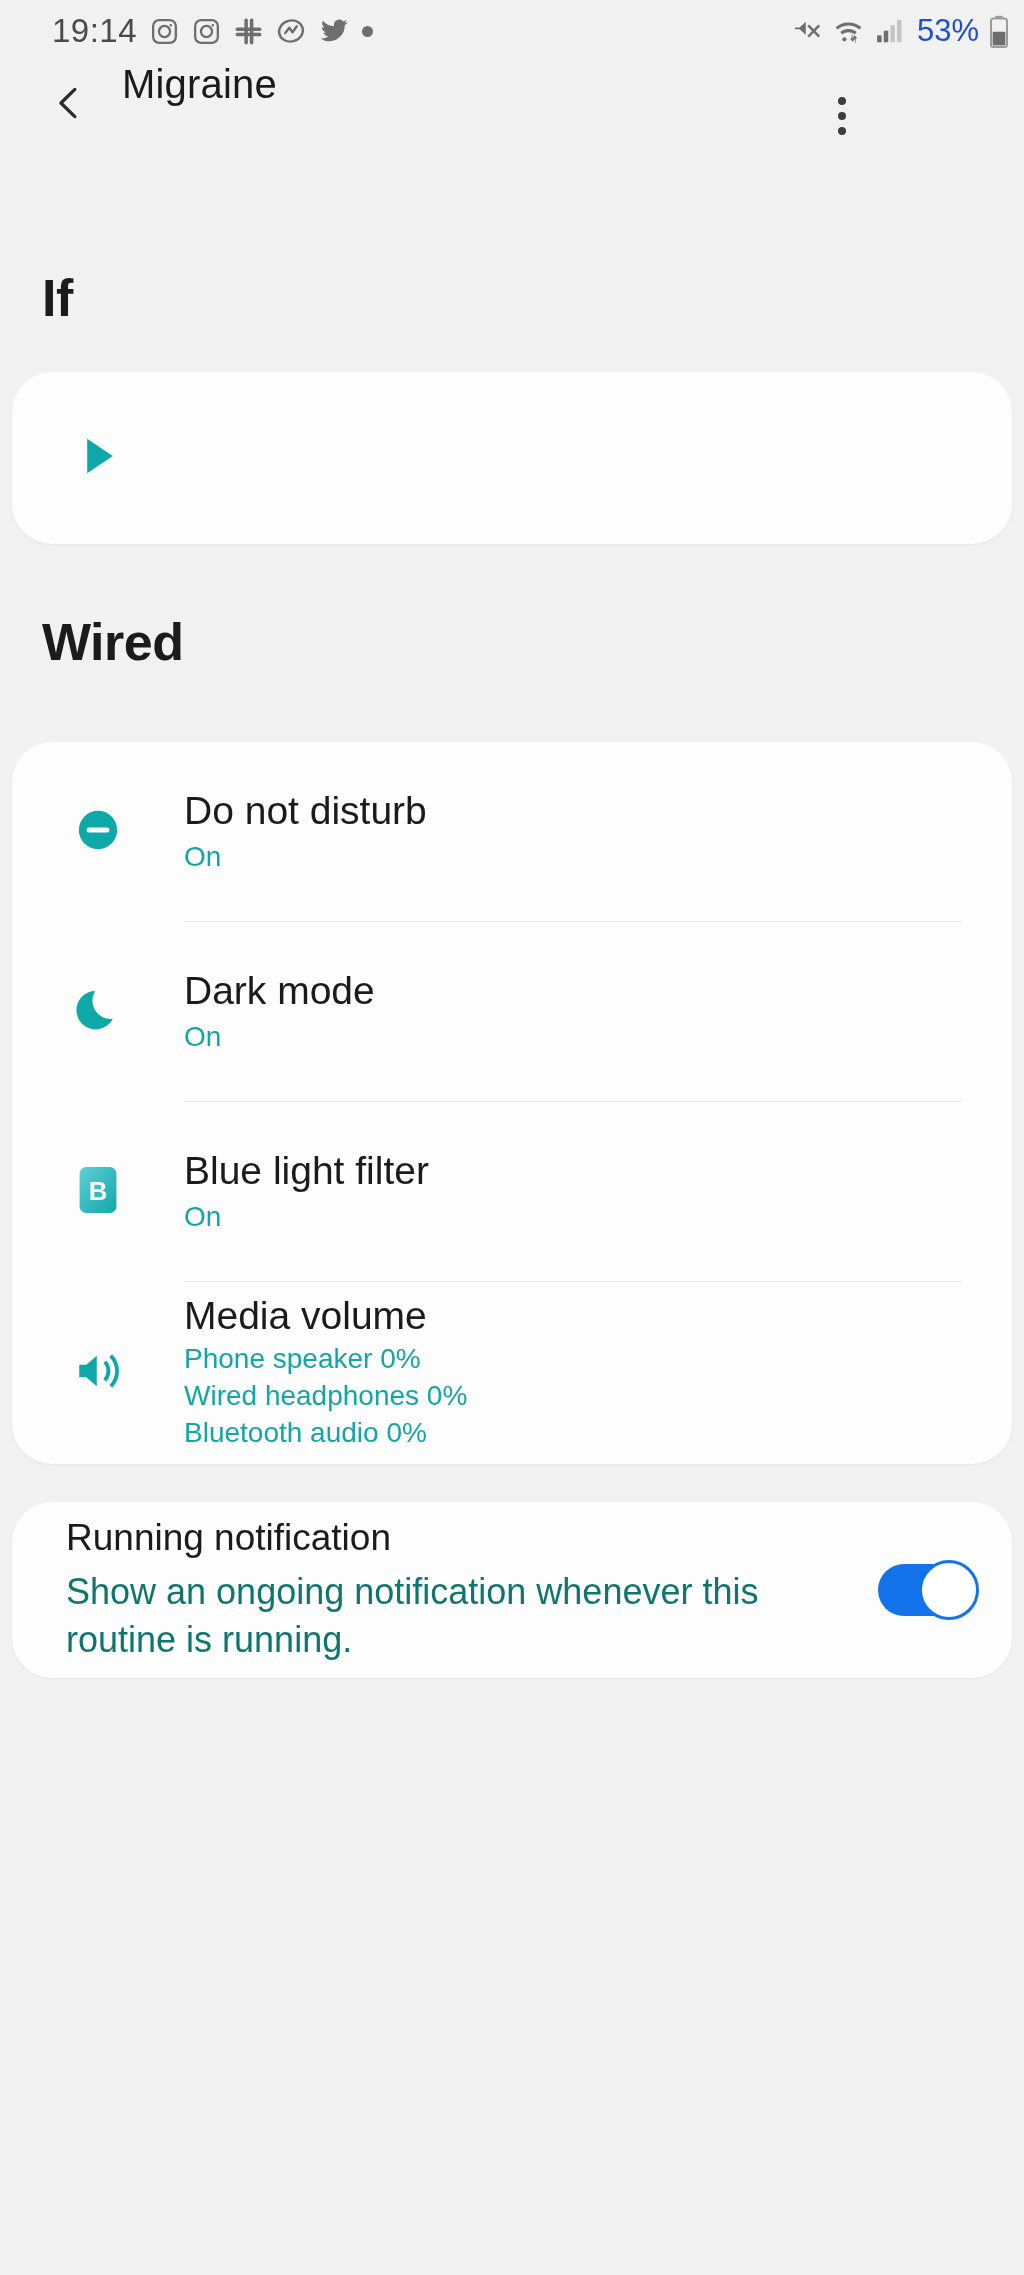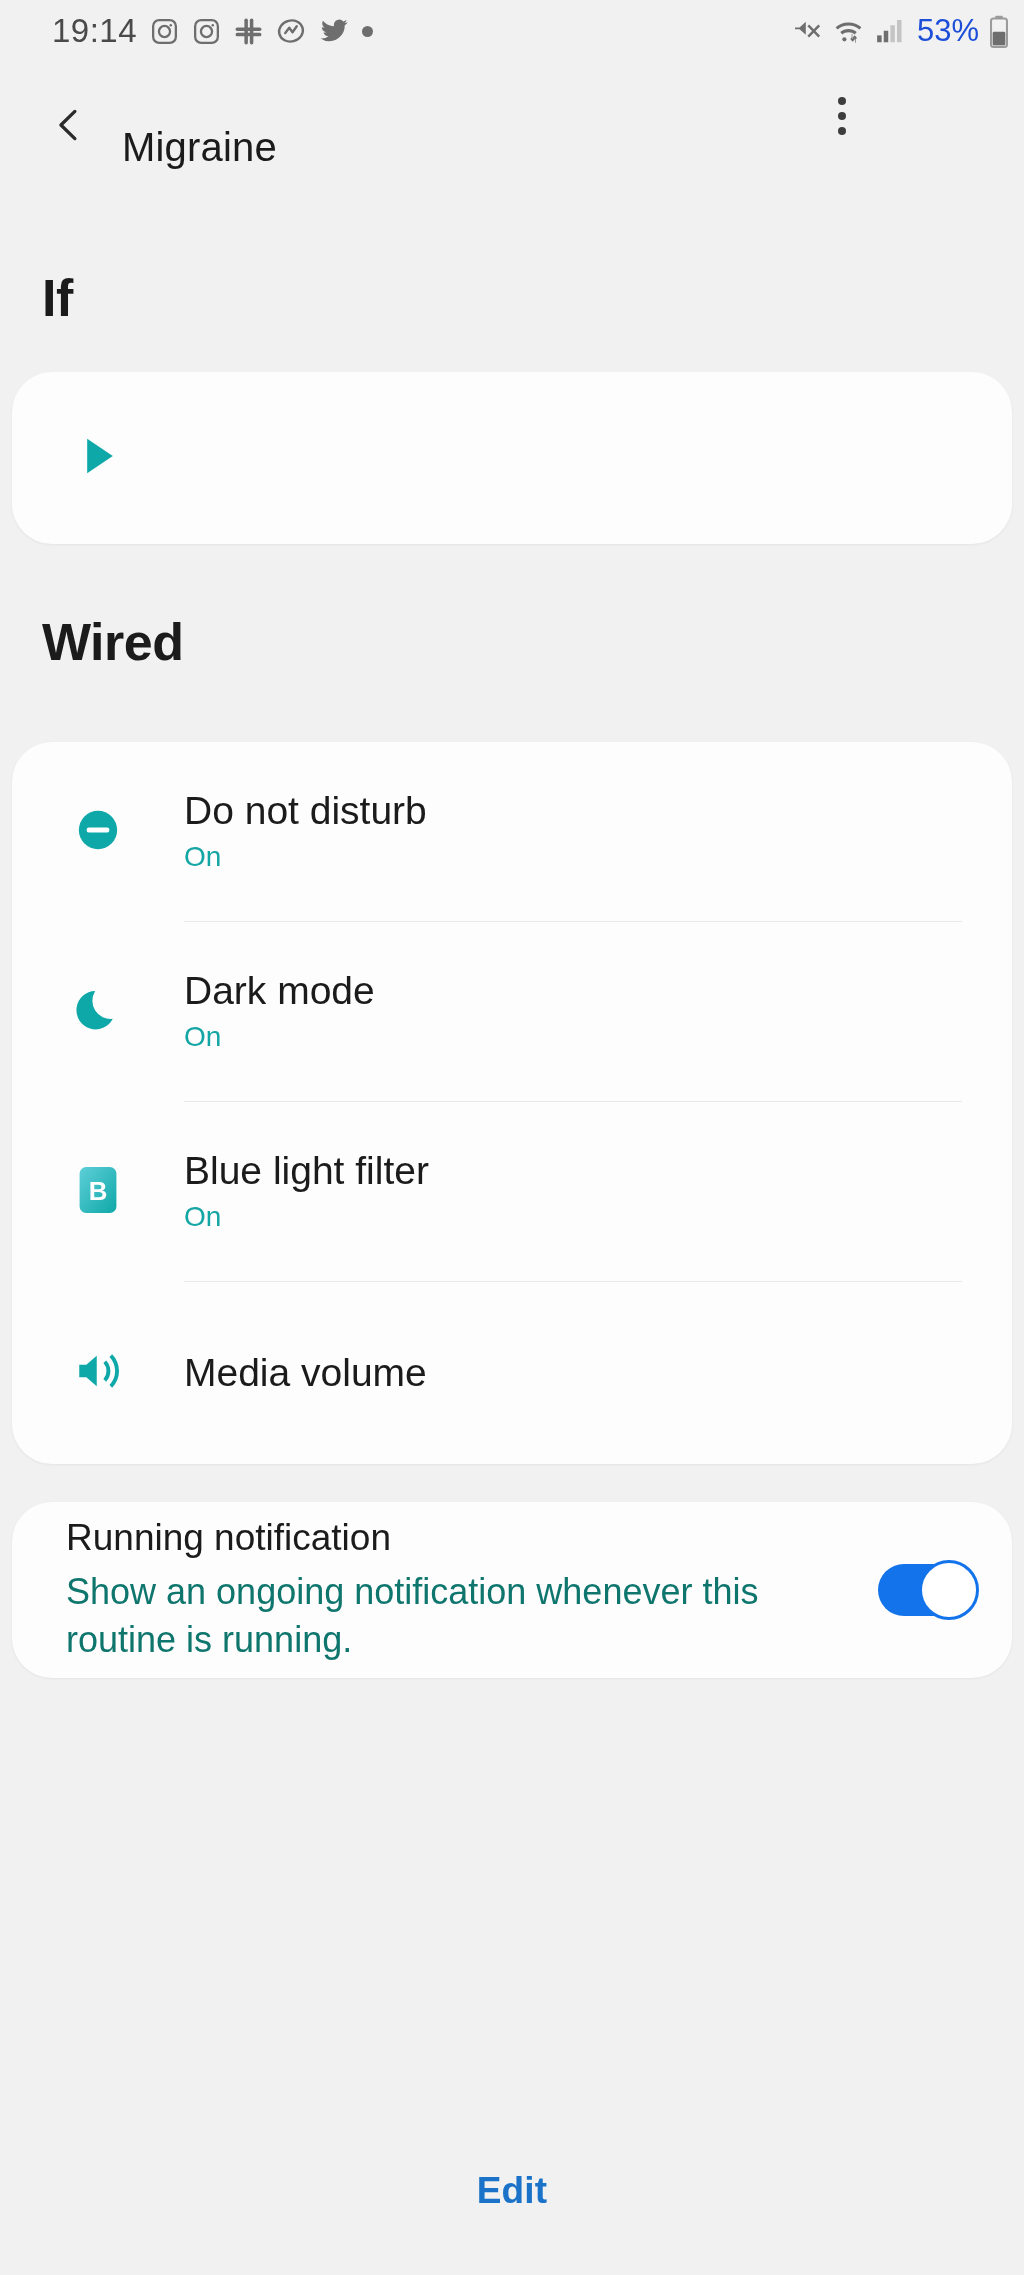--- a/index.html
+++ b/index.html
@@ -20,21 +20,21 @@
   .sb-left{ display:flex; align-items:center; gap:13px; }
   .sb-time{ font-size:33px; color:#4a4a4a; letter-spacing:0.5px; font-weight:400; }
   .sb-right{ display:flex; align-items:center; gap:9px; }
   .sb-pct{ font-size:31px; color:#1d4ed8; margin-left:4px; }
   .ico{ display:inline-flex; align-items:center; justify-content:center; }
   .dot-ico{ width:11px; height:11px; border-radius:50%; background:#6e6e6e; }
 
   
   .titlebar{
     position:absolute; left:0; top:62px; width:908px; height:108px;
-    display:flex; align-items:flex-end;
+    display:flex; align-items:flex-start;
   }
   .back-btn{
     width:86px; height:86px; margin-left:26px;
     display:flex; align-items:center; justify-content:center;
     cursor:pointer;
   }
   .page-title{
     font-size:40px; color:#1b1b1b; font-weight:400; margin-left:10px;
     letter-spacing:0.2px;
   }
@@ -292,31 +292,35 @@
         <span>
           <svg width="50" height="50" viewBox="0 0 24 24" fill="#0fa8a8">
             <path d="M3 9h3.4l5-4.3v14.6L6.4 15H3z"></path>
             <path d="M14.6 8.2a5.6 5.6 0 0 1 0 7.6l1.3 1.3a7.4 7.4 0 0 0 0-10.2z"></path>
             <path d="M17.5 5.3a9.6 9.6 0 0 1 0 13.4l1.3 1.3a11.4 11.4 0 0 0 0-16z"></path>
           </svg>
         </span>
       </div>
       <div class="row-text">
         <div class="row-title">Media volume</div>
+        <div class="row-sub-multi">
+          <span>Phone speaker 0%</span>
+          <span>Wired headphones 0%</span>
+          <span>Bluetooth audio 0%</span>
+        </div>
       </div>
     </div>
   </div>
 
   <div class="card" id="card-running">
     <div class="run-wrap">
       <div class="run-text">
         <div class="run-title">Running notification</div>
         <div class="run-desc">Show an ongoing notification whenever this routine is running.</div>
       </div>
       <div class="switch">
         <div class="knob"></div>
       </div>
     </div>
   </div>
 
-  <div class="edit-btn">Edit</div>
 
 </div>
 
 </body></html>

